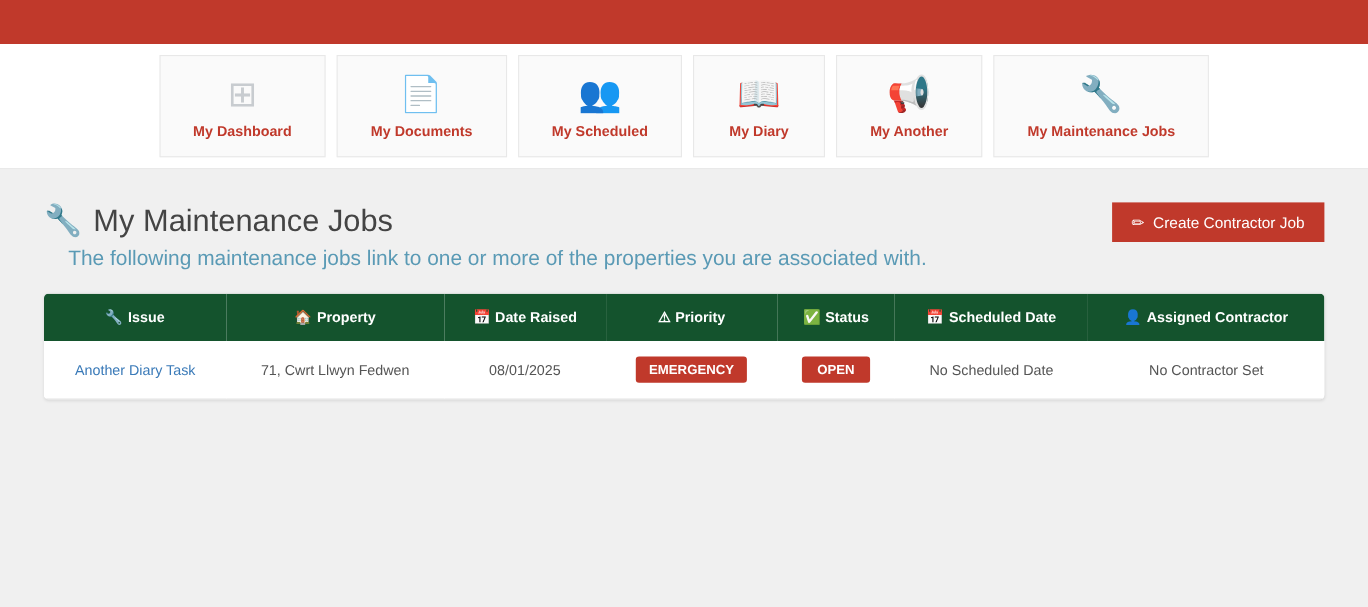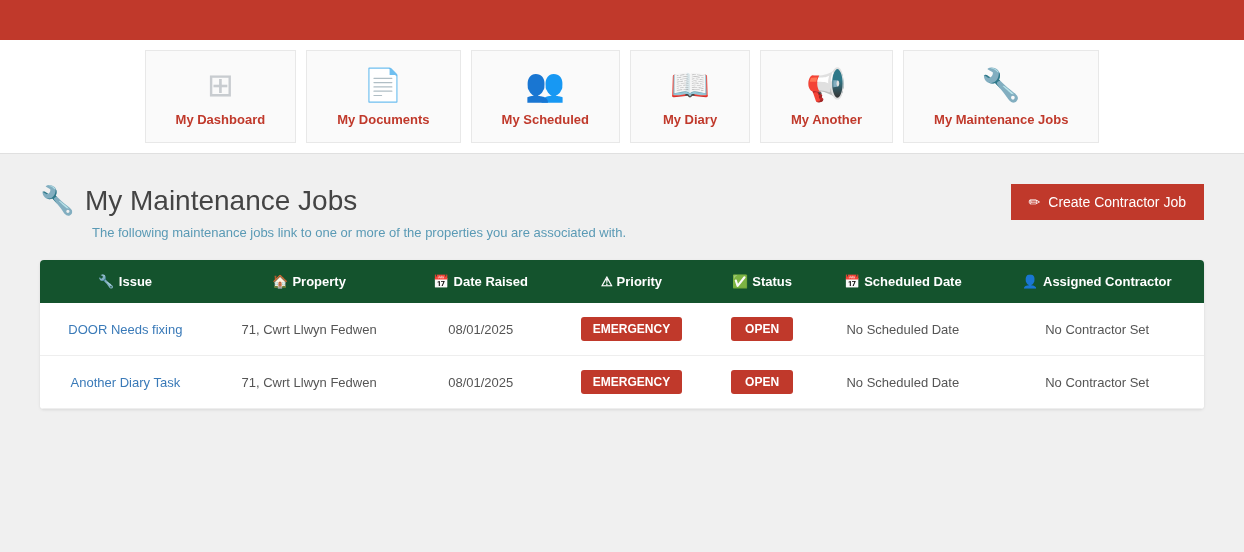--- a/index.html
+++ b/index.html
@@ -75,23 +75,23 @@
       color: #555;
     }
 
     .page-title h1 {
       font-size: 28px;
       font-weight: normal;
       color: #444;
     }
 
     .page-subtitle {
-      font-size: 13px;
+      font-size: 19px;
       color: #5a9ab5;
-      margin-left: 52px;
+      margin-left: 22px;
     }
 
     .create-btn {
       background: #c0392b;
       color: white;
       border: none;
       padding: 10px 18px;
       font-size: 14px;
       cursor: pointer;
       display: flex;
@@ -222,29 +222,20 @@
         <th><span class="th-icon">🔧</span>Issue</th>
             <th><span class="th-icon">🏠</span>Property</th>
             <th><span class="th-icon">📅</span>Date Raised</th>
             <th><span class="th-icon">⚠</span>Priority</th>
             <th><span class="th-icon">✅</span>Status</th>
             <th><span class="th-icon">📅</span>Scheduled Date</th>
             <th><span class="th-icon">👤</span>Assigned Contractor</th>
           </tr>
       </thead>
       <tbody id="table-body">
-      <tr>
-            <td><a class="link-text">DOOR Needs fixing</a></td>
-            <td>71, Cwrt Llwyn Fedwen</td>
-            <td>08/01/2025</td>
-            <td><span class="badge-emergency">EMERGENCY</span></td>
-            <td><span class="badge-open">OPEN</span></td>
-            <td>No Scheduled Date</td>
-            <td>No Contractor Set</td>
-          </tr>
           <tr>
             <td><a class="link-text">Another Diary Task</a></td>
             <td>71, Cwrt Llwyn Fedwen</td>
             <td>08/01/2025</td>
             <td><span class="badge-emergency">EMERGENCY</span></td>
             <td><span class="badge-open">OPEN</span></td>
             <td>No Scheduled Date</td>
             <td>No Contractor Set</td>
           </tr>
         </tbody>

